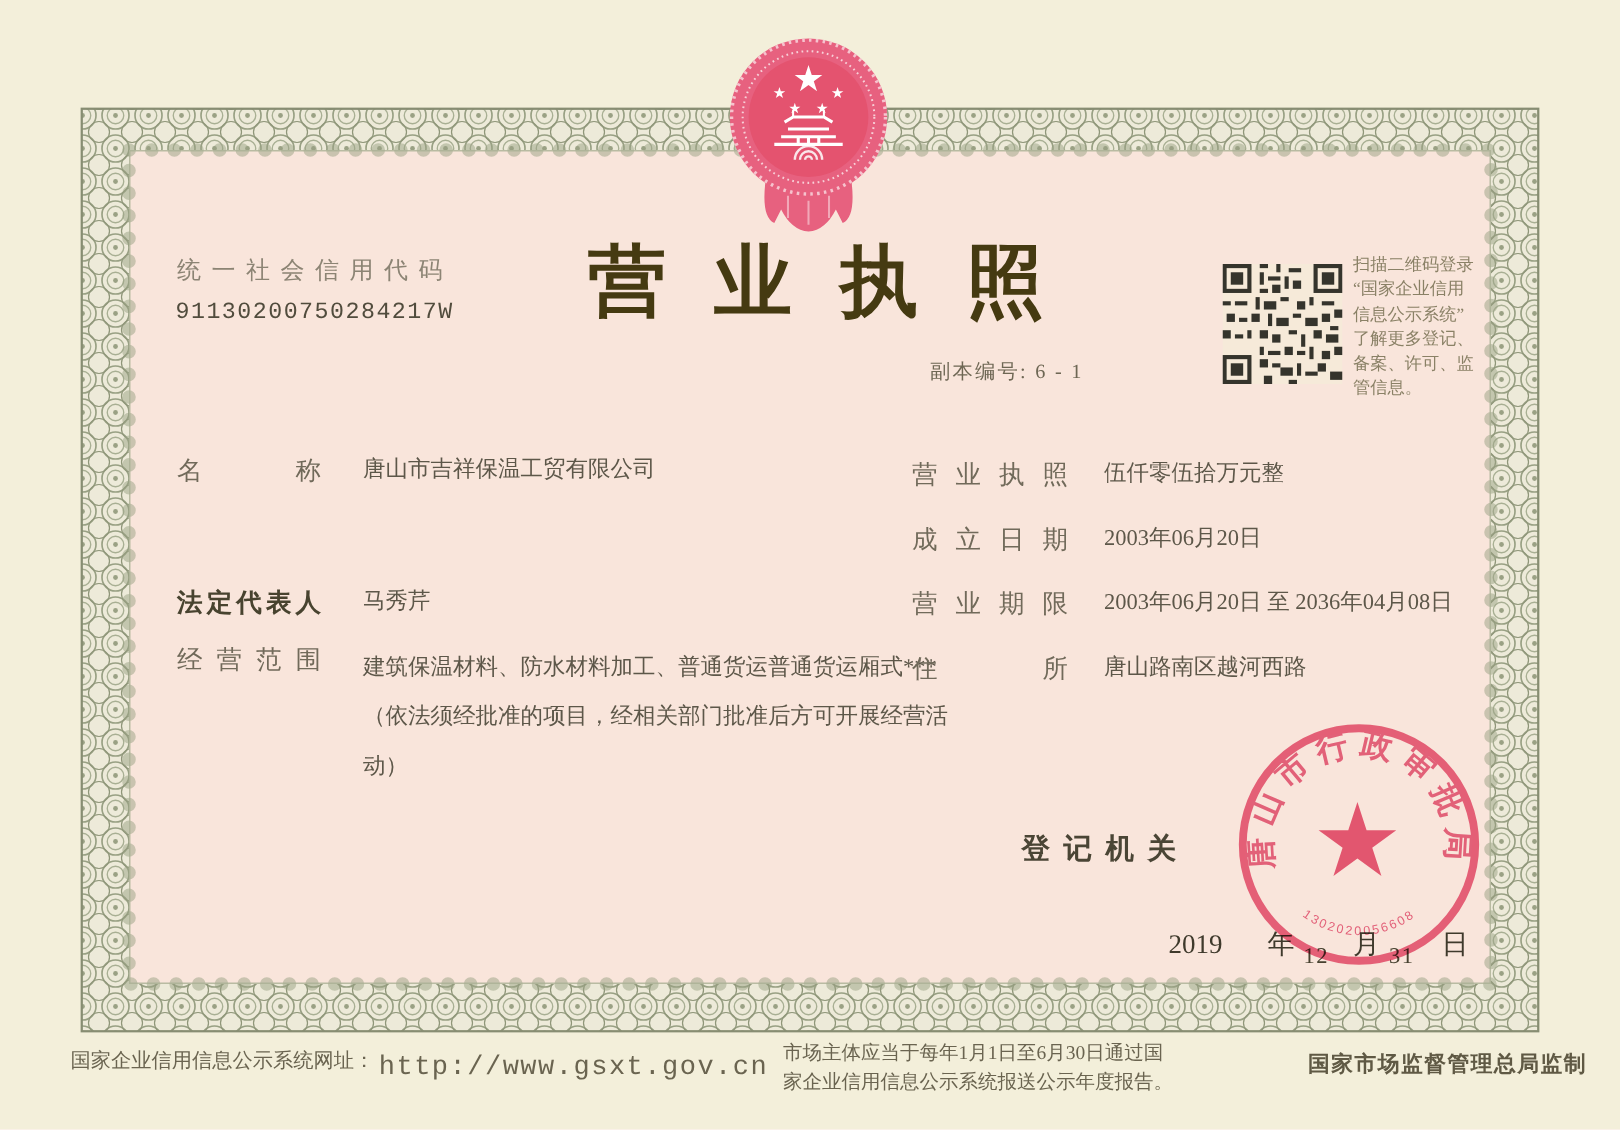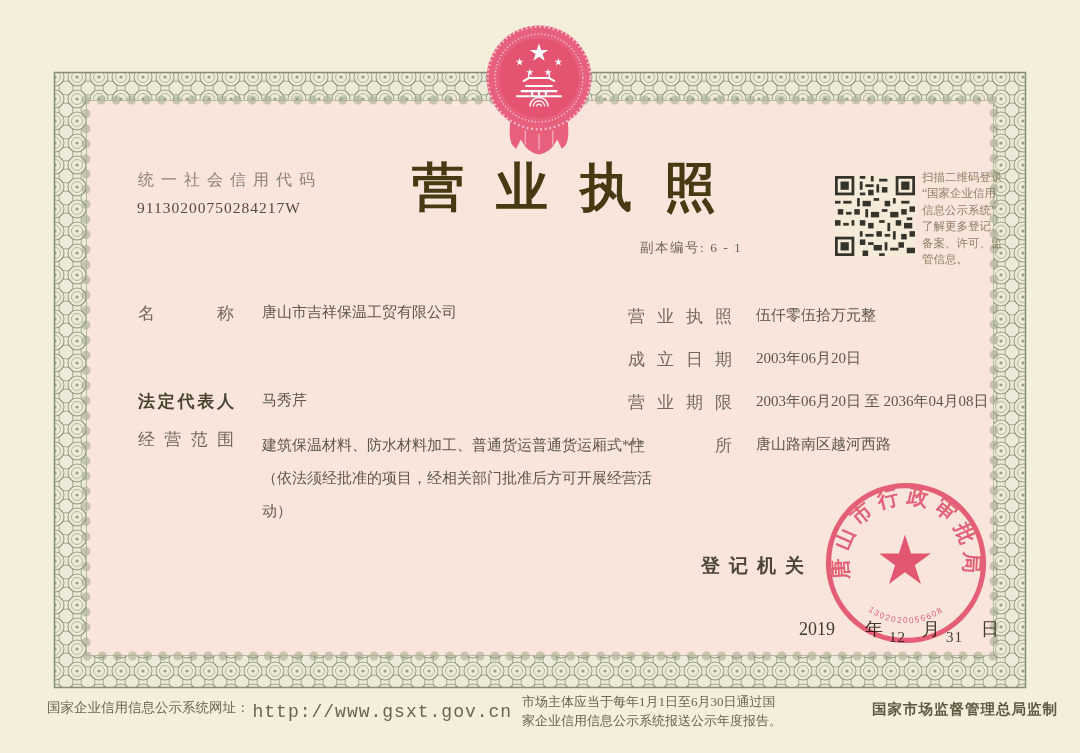--- a/index.html
+++ b/index.html
@@ -9,24 +9,24 @@
     background:#f3efda; overflow:hidden;
     font-family:"Liberation Serif", serif;
   }
   
   .inner-panel {
     position:absolute; left:86px; top:100px; width:908px; height:556px;
     background:#f9e5db; z-index:1;
   }
   .frame-svg { position:absolute; left:0; top:0; z-index:2; pointer-events:none; }
   .emblem { position:absolute; left:482px; top:21px; width:114px; height:138px; z-index:3; }
-  .content { position:absolute; inset:0; z-index:4;margin-left:20px; }
+  .content { position:absolute; inset:0; z-index:4; }
 
   .credit-label { position:absolute; left:118px; top:170px; font-size:16px; letter-spacing:7px; color:#8c8474; }
-  .credit-code  { position:absolute; left:117px; top:199px; font-size:15.5px; letter-spacing:1px; color:#514c3d; font-family:Liberation Serif, serif; }
+  .credit-code  { position:absolute; left:117px; top:199px; font-size:15.5px; letter-spacing:1px; color:#514c3d; font-family:Liberation Mono, monospace; }
 
   .title { position:absolute; left:392px; top:153px; font-size:52px; font-weight:bold; letter-spacing:32px; color:#453a11; white-space:nowrap; }
   .subtitle { position:absolute; left:493px; top:227px; font-size:25px; font-weight:bold; letter-spacing:5px; color:#3e3826; white-space:nowrap; }
   .copy-no { position:absolute; left:620px; top:239px; font-size:13.5px; letter-spacing:1.5px; color:#6e6754; white-space:nowrap; }
 
   .qr { position:absolute; left:815px; top:176px; width:80px; height:80px; }
   .qr-caption { position:absolute; left:902px; top:169px; width:100px; font-size:11.5px; line-height:16.4px; color:#8a8166; white-space:pre-line; }
 
   .frow { position:absolute; white-space:nowrap; }
   .flabel { display:inline-block; text-align:justify; text-align-last:justify; font-size:17px; color:#716a5a; vertical-align:top; }

